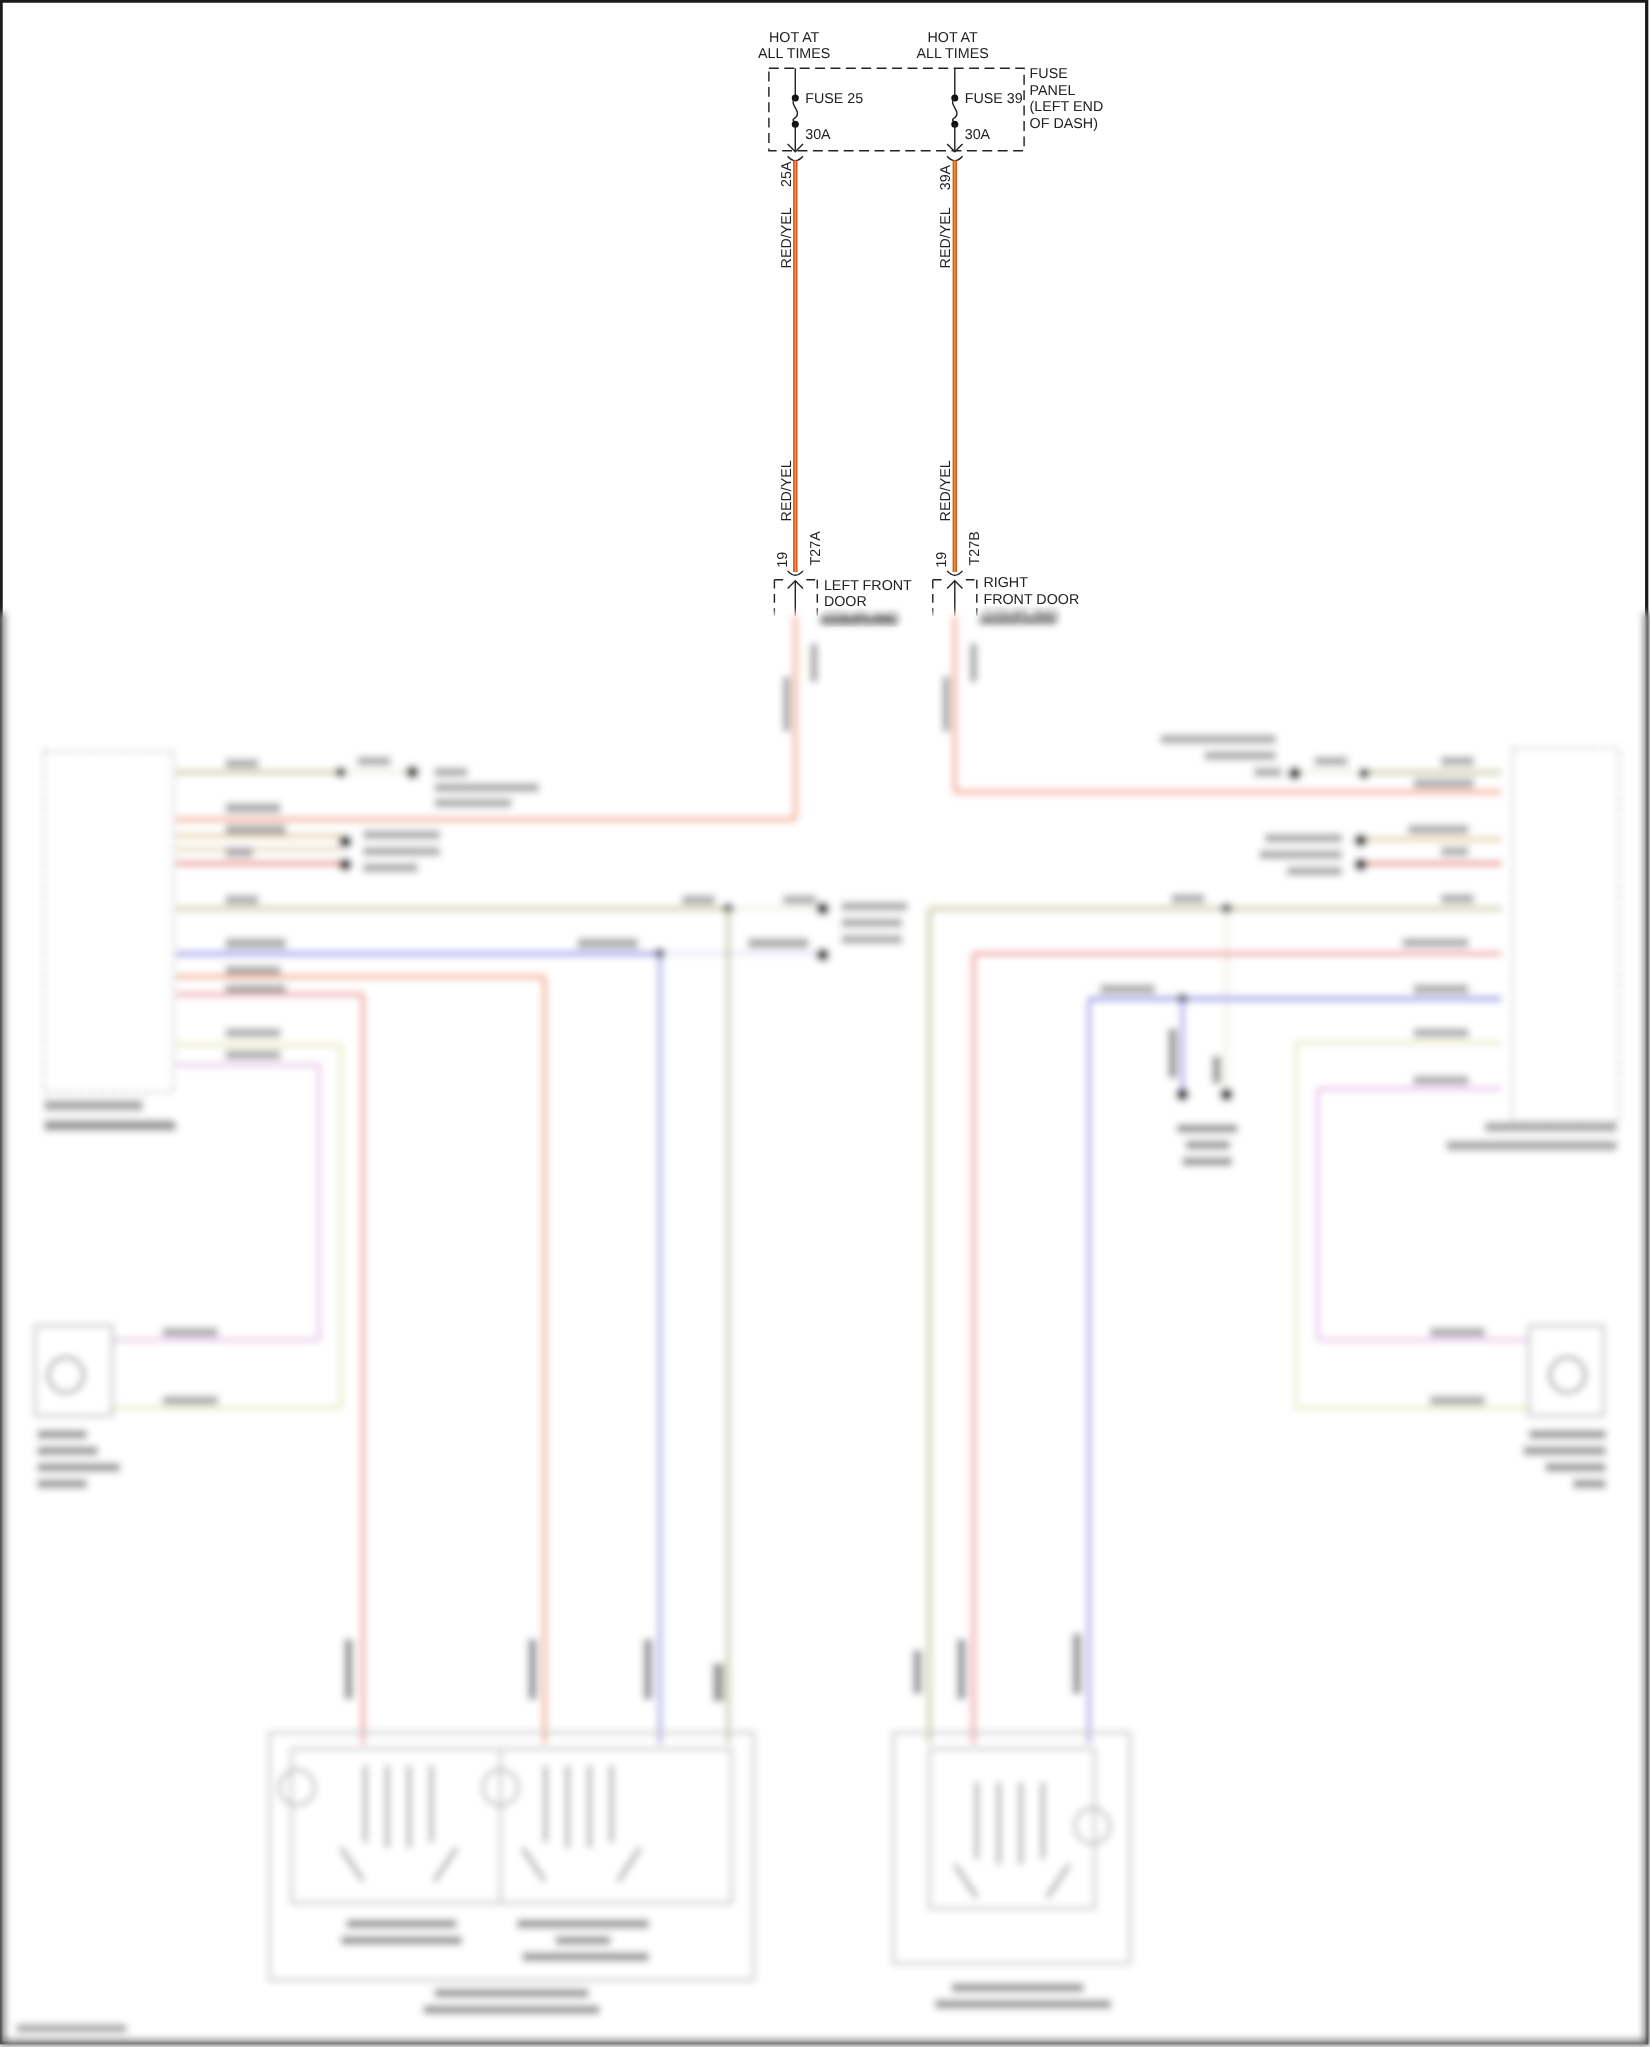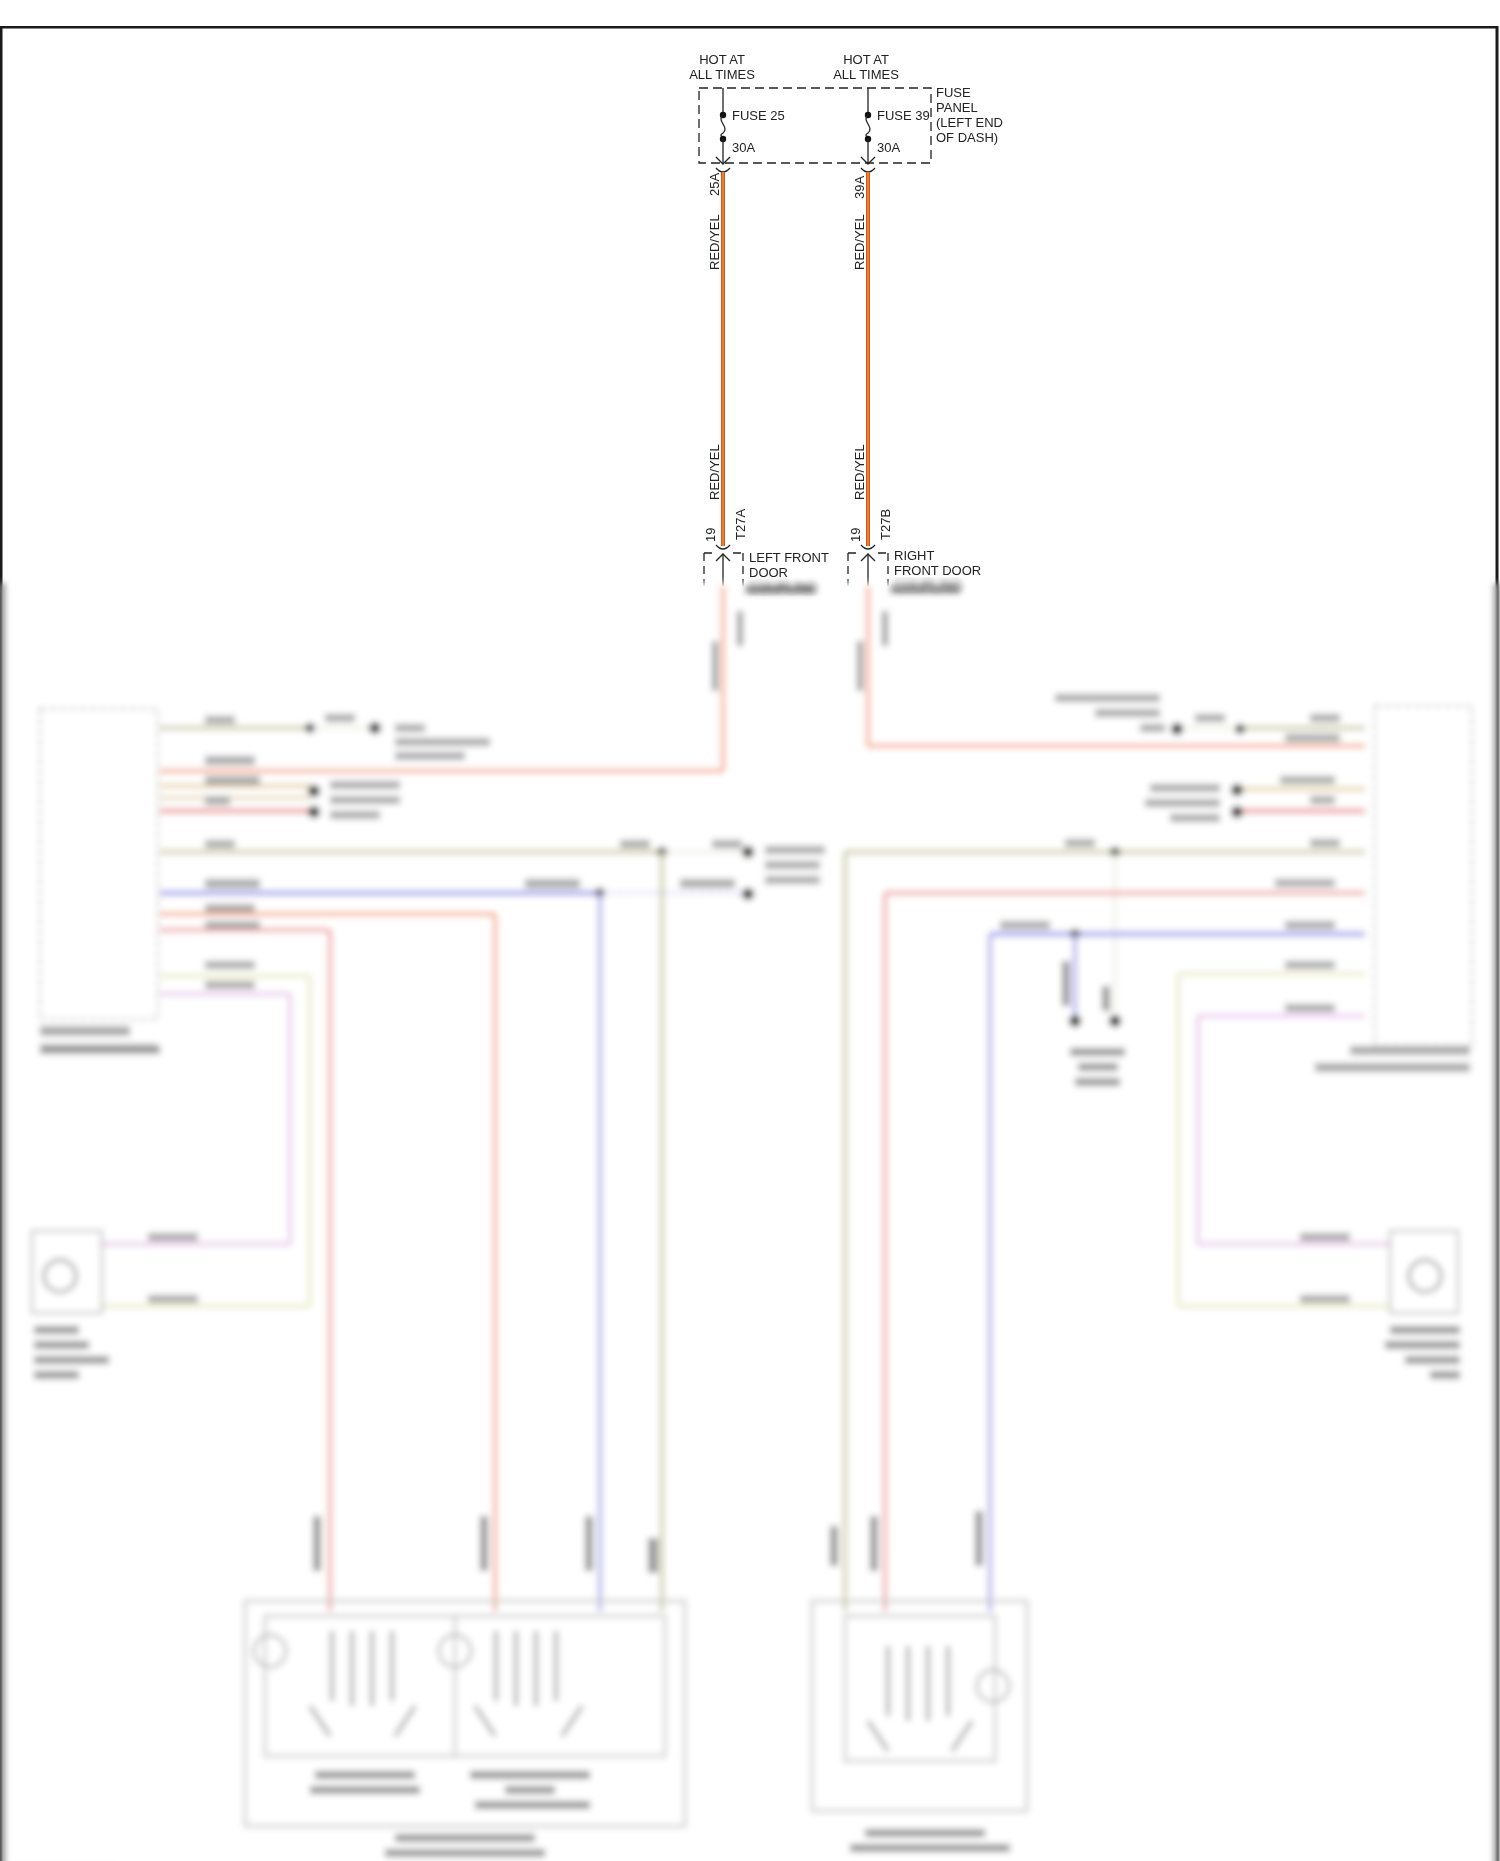--- a/index.html
+++ b/index.html
@@ -1,17 +1,17 @@
 <!DOCTYPE html>
 <html><head>
 <meta charset="utf-8">
 <style>
   html, body { margin: 0; padding: 0; background: #ffffff; }
   body { width: 1500px; height: 1861px; overflow: hidden; position: relative; font-family: "Liberation Sans", sans-serif; }
-  #frame { position: absolute; left: 0; top: 0; width: 1500px; height: 1544px; margin-top: 26px; }
+  #frame { position: absolute; left: 0; top: 0; width: 1500px; height: 1544px; }
   svg text { font-family: "Liberation Sans", sans-serif; fill: #222; }
   .lbl { font-size: 13px; }
 </style>
 </head>
 <body>
 
 <div id="frame">
 <svg width="1500" height="1861" viewBox="0 0 1500 1861" xmlns="http://www.w3.org/2000/svg">
   <defs>
     <filter id="blur" x="-5%" y="-5%" width="110%" height="110%">

